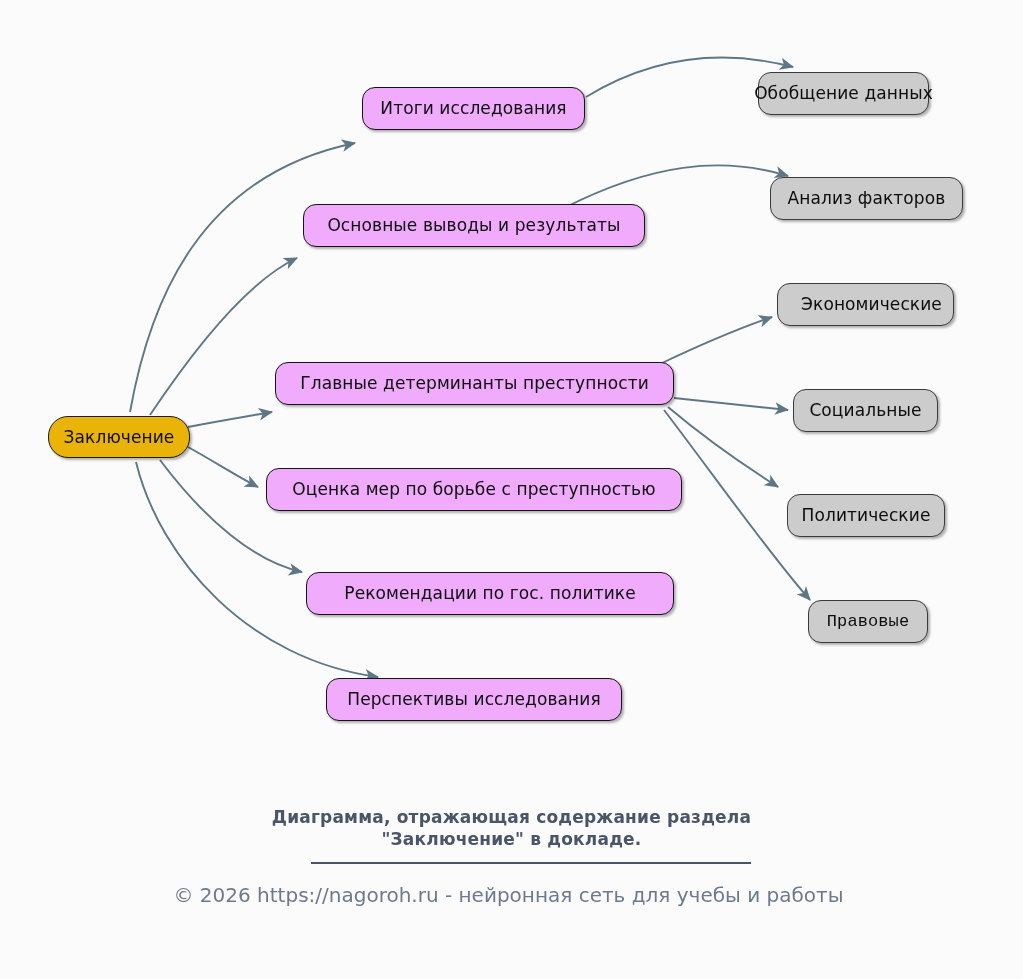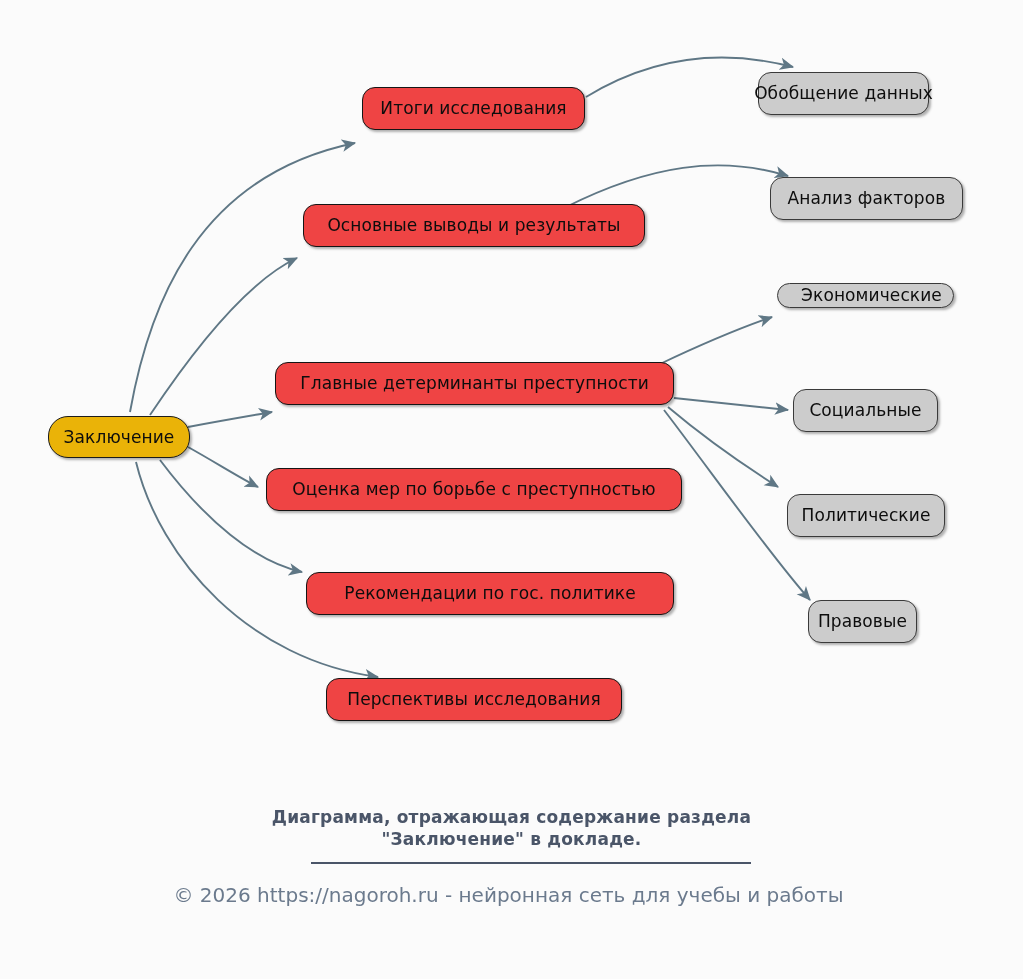--- a/index.html
+++ b/index.html
@@ -35,21 +35,21 @@
     font-size: 17px;
     color: #0d0d0d;
     letter-spacing: 0.1px;
   }
   .node.root {
     background: #eab308;
     border-color: #1c1c1c;
     border-radius: 20px;
   }
   .node.branch {
-    background: #ef4444;
+    background: #f0abfc;
     border-color: #151515;
   }
   .node.leaf {
     background: #cccccc;
     border-color: #3a3a3a;
     border-width: 1.6px;
   }
   .node-label {
     display: block;
     line-height: 1;
@@ -146,33 +146,33 @@
   </div>
 
   <div class="node leaf" style="left:758px; top:72px; width:171px; height:43px;">
     <span class="node-label">Обобщение данных</span>
   </div>
 
   <div class="node leaf" style="left:770px; top:177px; width:193px; height:43px;">
     <span class="node-label">Анализ факторов</span>
   </div>
 
-  <div class="node leaf" style="left:777px; top:283px; width:177px; height:25px;padding-left:12px;">
+  <div class="node leaf" style="left:777px; top:283px; width:177px; height:43px;padding-left:12px;">
     <span class="node-label">Экономические</span>
   </div>
 
   <div class="node leaf" style="left:793px; top:389px; width:145px; height:43px;">
     <span class="node-label">Социальные</span>
   </div>
 
   <div class="node leaf" style="left:787px; top:494px; width:158px; height:43px;">
     <span class="node-label">Политические</span>
   </div>
 
-  <div class="node leaf" style="left:808px; top:600px; width:109px; height:43px;">
+  <div class="node leaf" style="left:808px; top:600px; width:120px; height:43px;font-family:Liberation Mono, monospace;">
     <span class="node-label">Правовые</span>
   </div>
 
   <div id="caption">
     <div>Диаграмма, отражающая содержание раздела</div>
     <div>"Заключение" в докладе.</div>
   </div>
 
   <div id="divider"></div>
 

